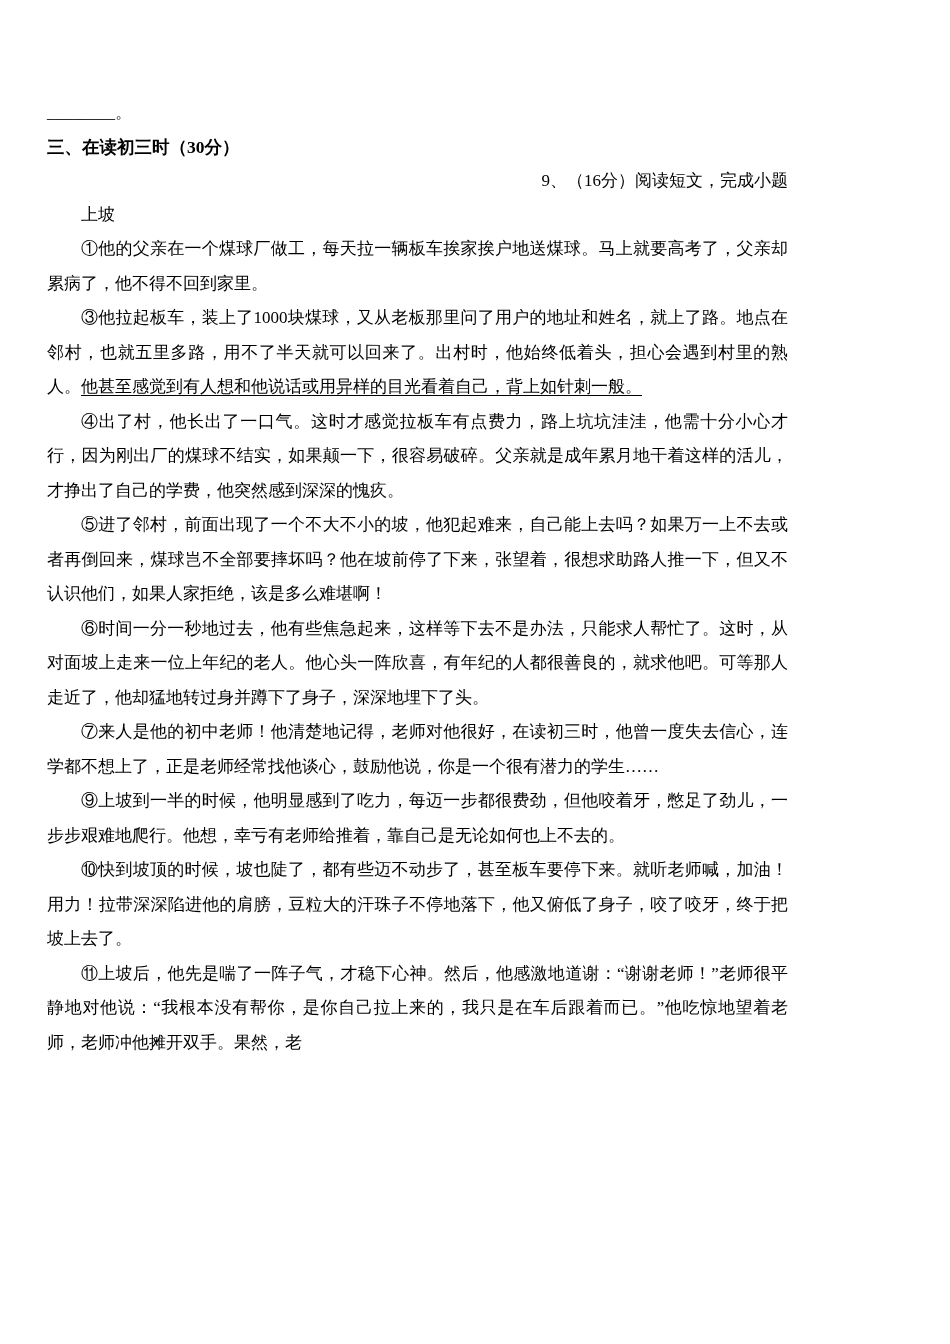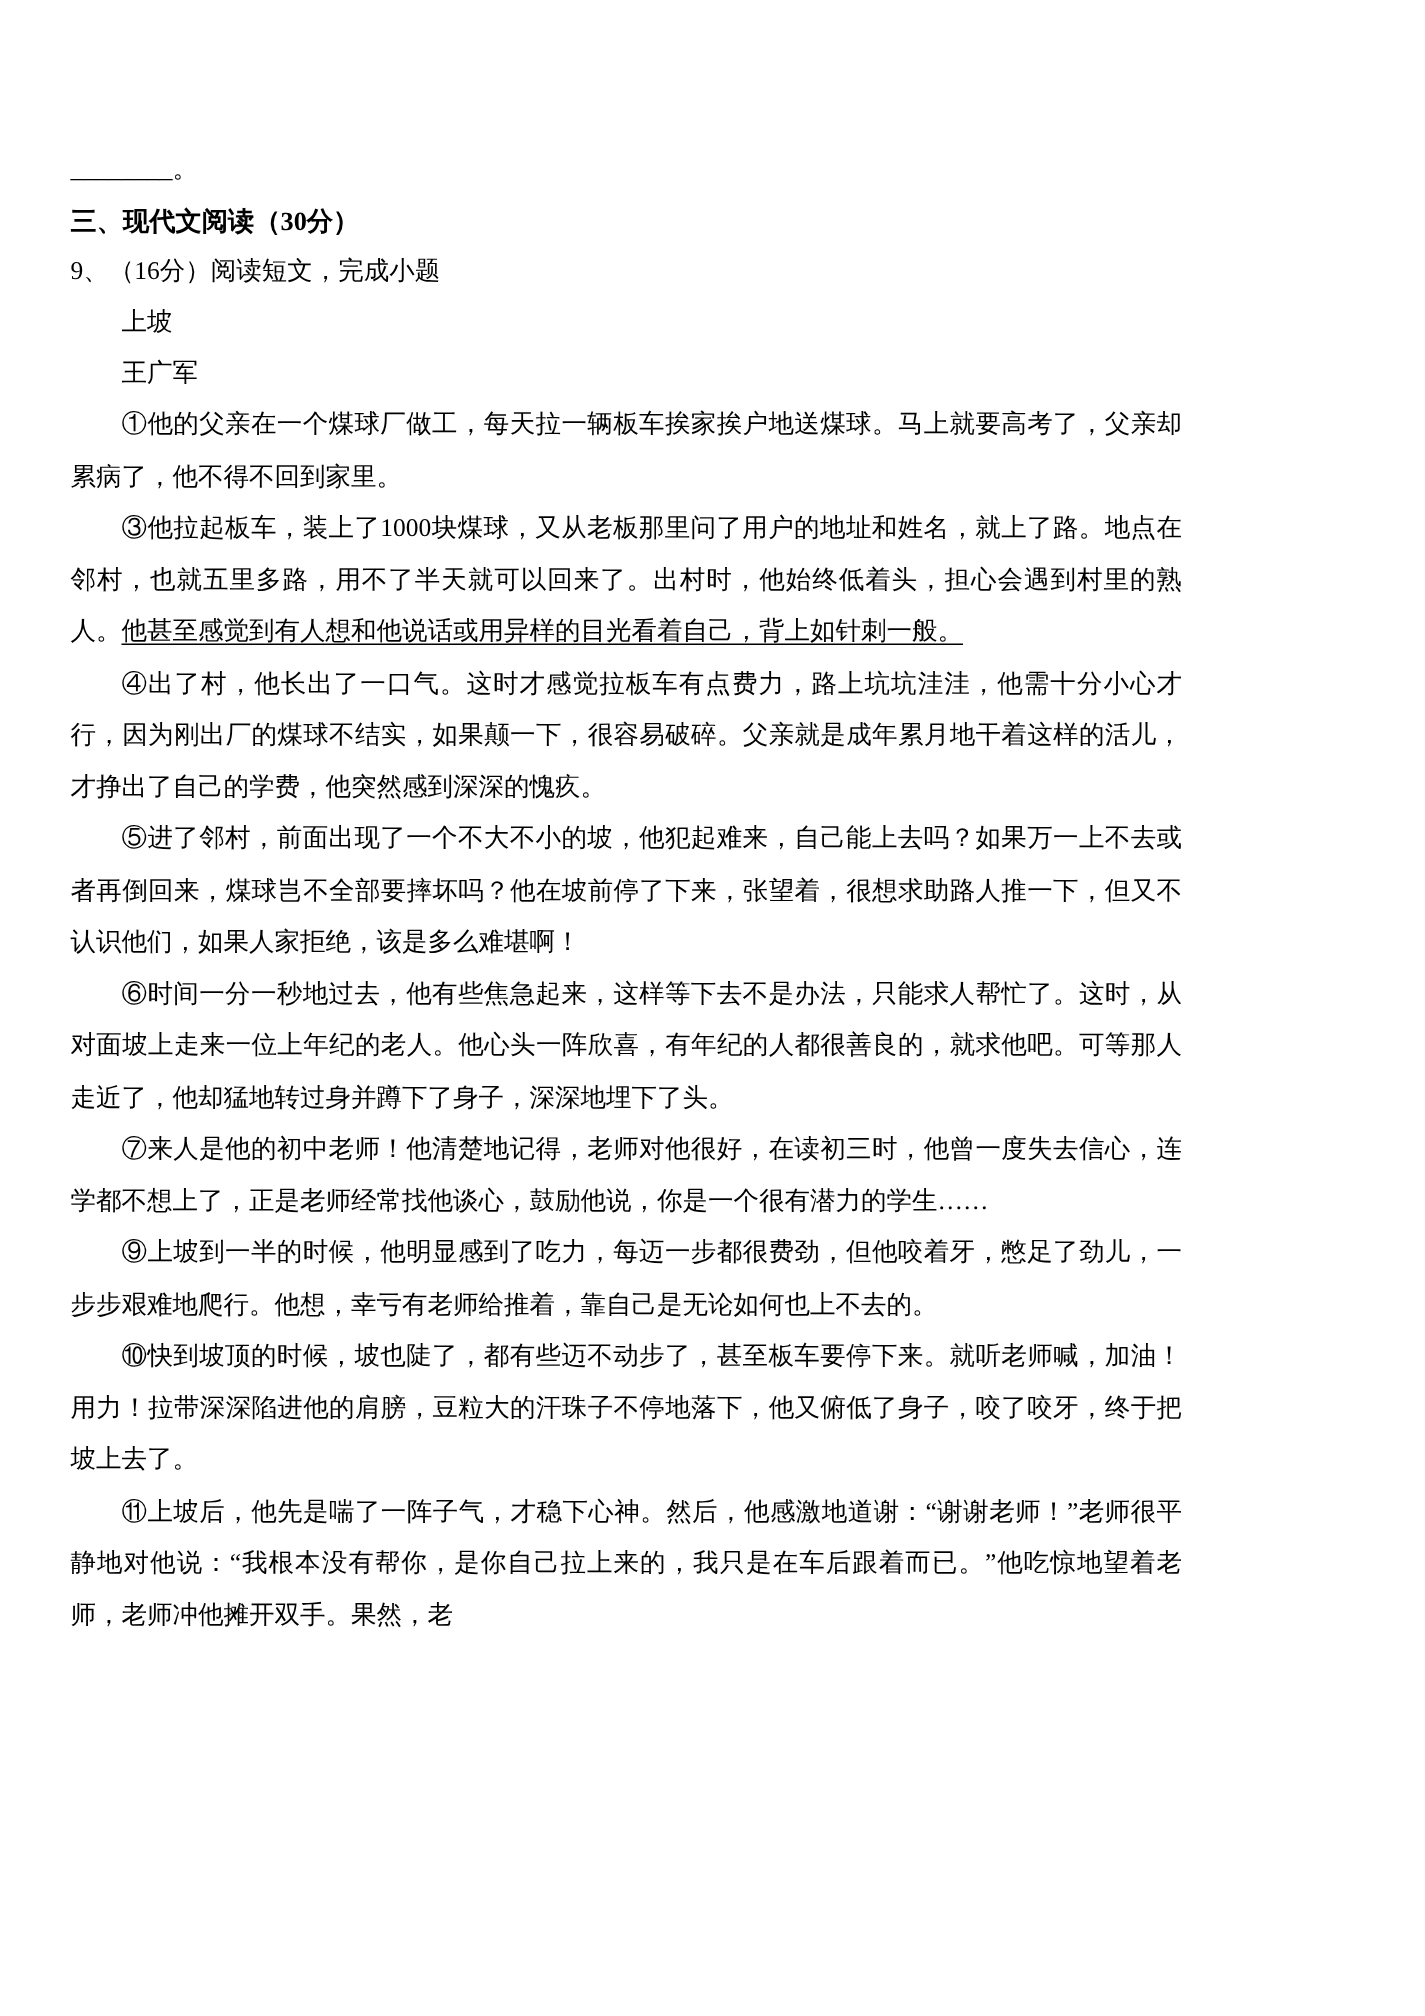--- a/index.html
+++ b/index.html
@@ -23,20 +23,21 @@
     line-height: 34px;
   }
   .section-heading {
     font-size: 17.5px;
     font-weight: bold;
     line-height: 34px;
   }
   .question-intro {
     font-size: 17px;
     line-height: 34px;
+    text-align: right;
   }
   .story-title, .story-author {
     font-size: 17px;
     line-height: 34px;
     text-indent: 2em;
   }
   .para {
     font-size: 17px;
     line-height: 34.5px;
     text-align: justify;
@@ -47,27 +48,26 @@
     text-underline-offset: 3px;
   }
 </style>
 </head>
 <body>
 
 <div class="page">
 
   <p class="blank-line">________。</p>
 
-  <h3 class="section-heading">三、现代文阅读（30分）</h3>
+  <h3 class="section-heading">三、在读初三时（30分）</h3>
 
   <p class="question-intro">9、（16分）阅读短文，完成小题</p>
 
   <p class="story-title">上坡</p>
 
-  <p class="story-author">王广军</p>
 
   <p class="para"><span>①他的父亲在一个煤球厂做工，每天拉一辆板车挨家挨户地送煤球。马上就要高考了，父亲却累病了，他不得不回到家里。</span></p>
 
 
   <p class="para"><span>③他拉起板车，装上了1000块煤球，又从老板那里问了用户的地址和姓名，就上了路。地点在邻村，也就五里多路，用不了半天就可以回来了。出村时，他始终低着头，担心会遇到村里的熟人。</span><span class="underlined-sentence">他甚至感觉到有人想和他说话或用异样的目光看着自己，背上如针刺一般。</span></p>
 
   <p class="para"><span>④出了村，他长出了一口气。这时才感觉拉板车有点费力，路上坑坑洼洼，他需十分小心才行，因为刚出厂的煤球不结实，如果颠一下，很容易破碎。父亲就是成年累月地干着这样的活儿，才挣出了自己的学费，他突然感到深深的愧疚。</span></p>
 
   <p class="para"><span>⑤进了邻村，前面出现了一个不大不小的坡，他犯起难来，自己能上去吗？如果万一上不去或者再倒回来，煤球岂不全部要摔坏吗？他在坡前停了下来，张望着，很想求助路人推一下，但又不认识他们，如果人家拒绝，该是多么难堪啊！</span></p>
 

